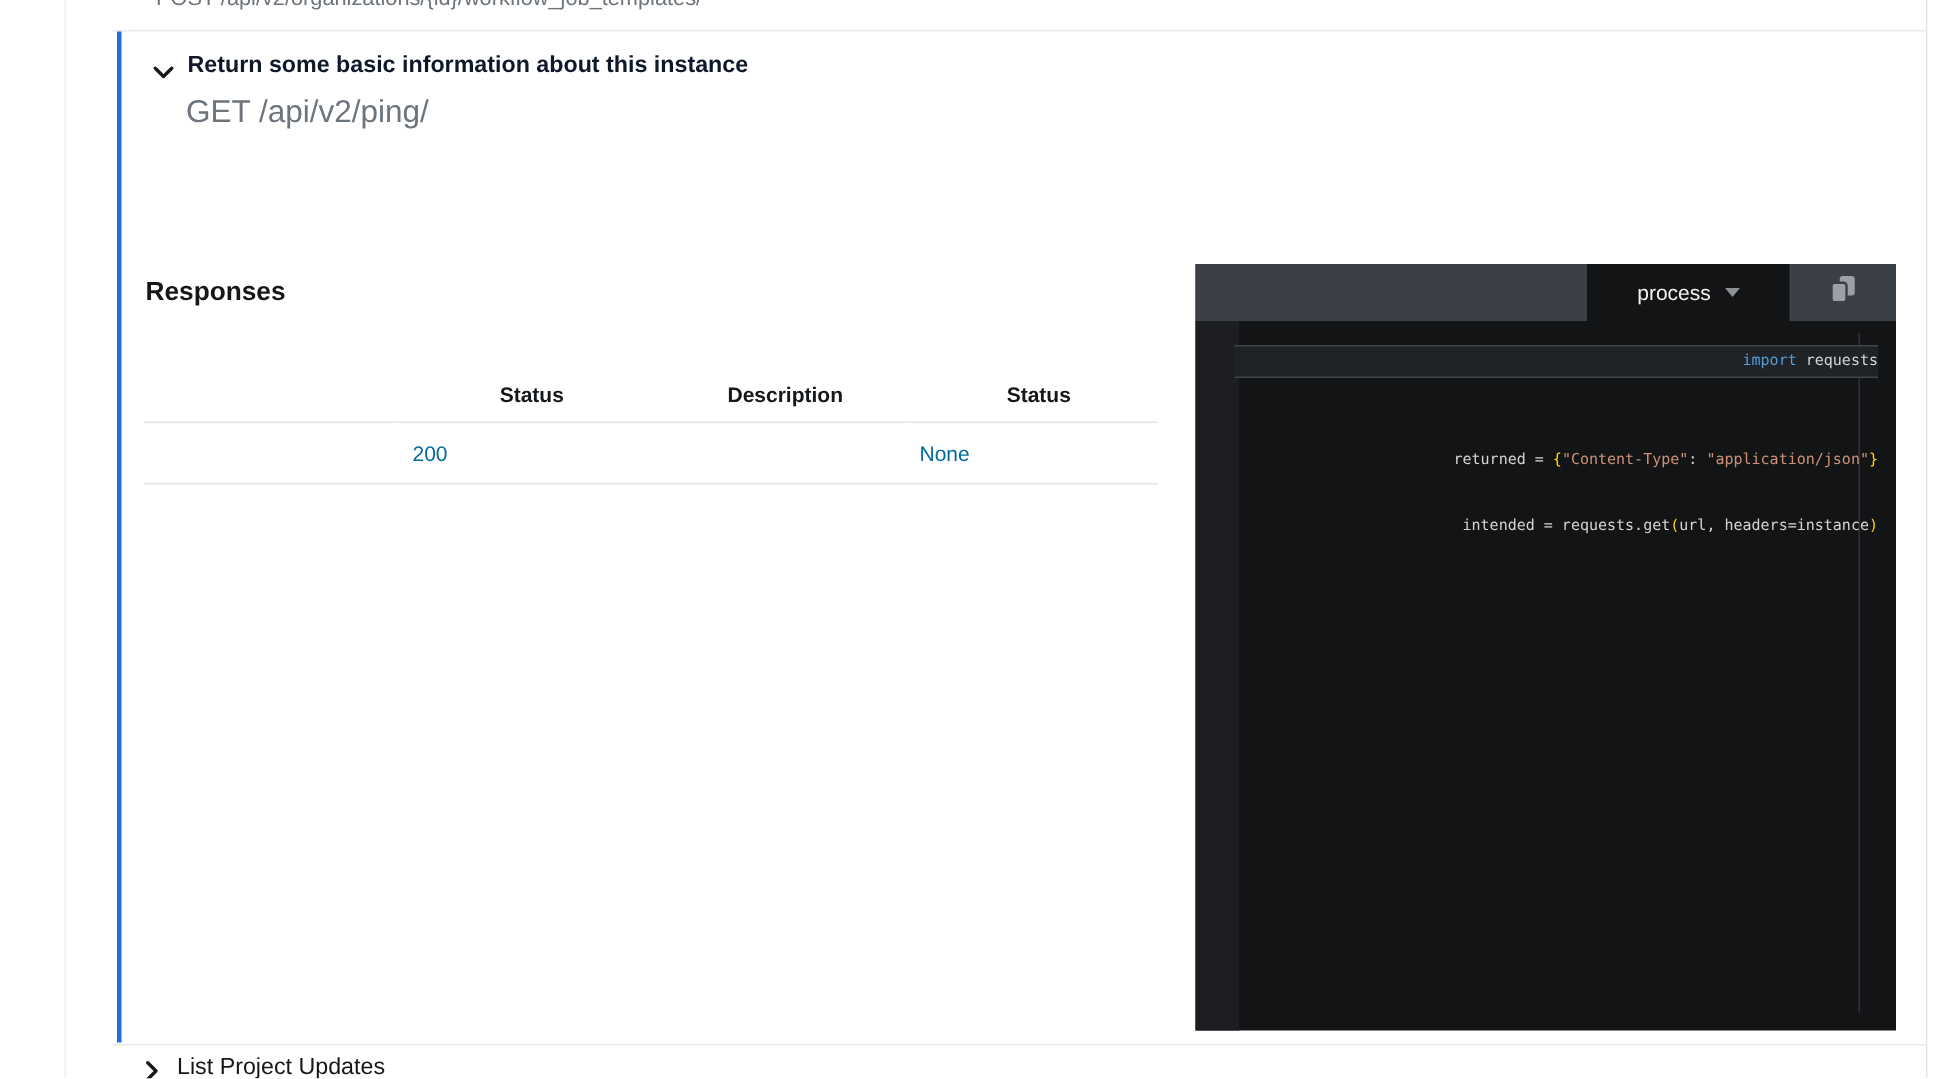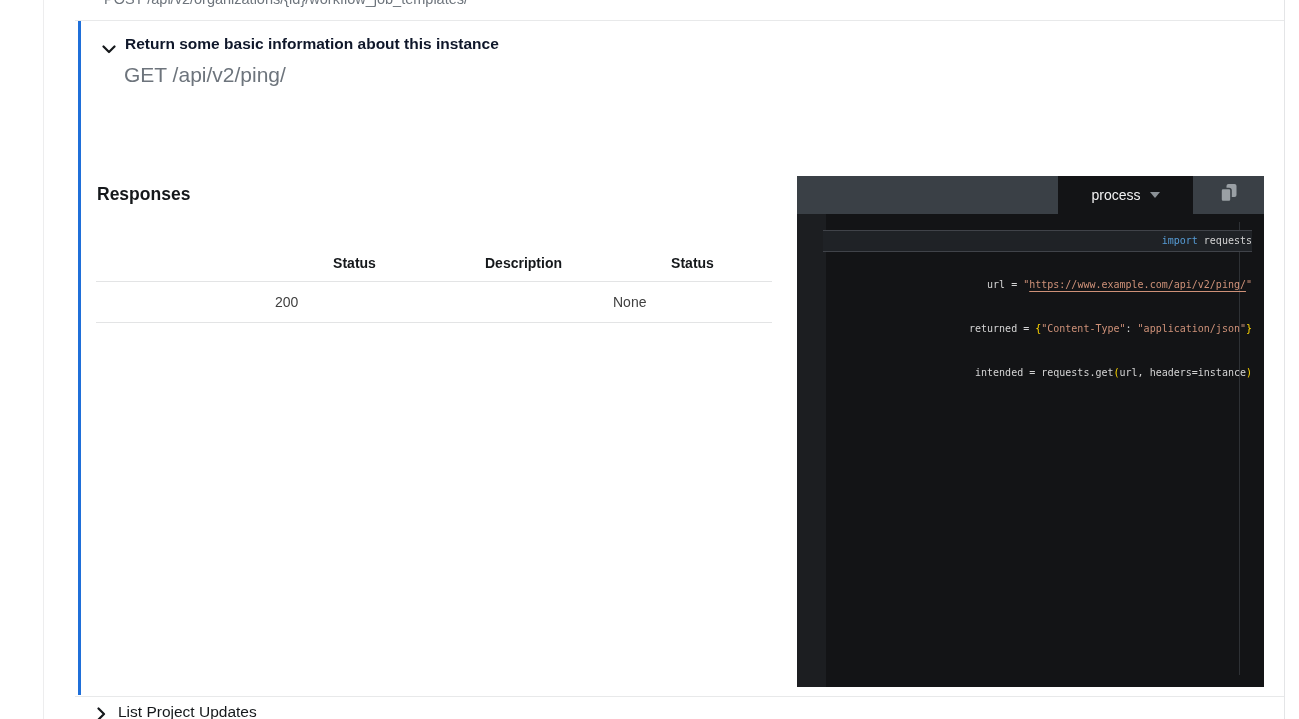--- a/index.html
+++ b/index.html
@@ -20,21 +20,21 @@
   .section-chevron { position:absolute; left:102px; top:40px; }
   .section-title { position:absolute; left:125px; top:35px; font-size:15.5px; font-weight:700; color:#0f172a; white-space:nowrap;text-align:center; }
   .get-line { position:absolute; left:124px; top:63px; font-size:21px; color:#6d747c; white-space:nowrap; }
   .description { position:absolute; left:97px; top:111px; width:1130px; font-size:15px; color:#3e4348; }
   .responses-heading { position:absolute; left:97px; top:184px; font-size:17.5px; font-weight:700; color:#15181b; }
 
   table.responses { position:absolute; left:96px; top:246px; width:676px; border-collapse:collapse; table-layout:fixed; }
   table.responses th { height:35px; text-align:center; vertical-align:middle; padding-left:10px;
     font-size:14px; font-weight:700; color:#15181b; border-bottom:1px solid #e3e4e5; }
   table.responses td { height:41px; text-align:left; vertical-align:middle; padding-left:10px;
-    font-size:14px; font-weight:400; color:#404040; border-bottom:1px solid #e3e4e5; }
+    font-size:14px; font-weight:400; color:#0369a1; border-bottom:1px solid #e3e4e5; }
 
   .code-panel { position:absolute; left:797px; top:176px; width:467px; height:511px; background:#131416; }
   .code-header { display:flex; height:38px; }
   .code-header-spacer { width:261px; background:#3a4046; }
   .lang-tab { width:135px; background:#131416; display:flex; align-items:center; justify-content:center; gap:9px; cursor:pointer; }
   .lang-label { color:#f2f2f2; font-size:14px; font-weight:500; }
   .caret-down { width:0; height:0; border-left:5px solid transparent; border-right:5px solid transparent; border-top:6px solid #8b9196; }
   .copy-btn { width:71px; background:#3a4046; display:flex; align-items:center; justify-content:center; cursor:pointer; }
 
   .code-body { position:relative; height:473px; font-family:"DejaVu Sans Mono", monospace; font-size:10px; padding:16px 12px 0 30px;text-align:right; }
@@ -111,21 +111,20 @@
           </svg>
         </span>
       </div>
     </div>
     <div class="code-body">
       <div class="gutter"></div>
       <div class="code-vline"></div>
       <div>
           <div class="code-line hl"><span class="tok-kw">import</span><span class="tok-pl"> requests</span></div>
           <div class="code-line"></div>
-          <div class="code-line"><span class="tok-pl">url = </span><span class="tok-str">"</span><span class="tok-lnk">https://www.example.com/api/v2/ping/</span><span class="tok-str">"</span></div>
           <div class="code-line"></div>
           <div class="code-line"><span class="tok-pl">returned = </span><span class="tok-b1">{</span><span class="tok-str">"Content-Type"</span><span class="tok-pl">: </span><span class="tok-str">"application/json"</span><span class="tok-b1">}</span></div>
           <div class="code-line"></div>
           <div class="code-line"><span class="tok-pl">intended = requests.get</span><span class="tok-b1">(</span><span class="tok-pl">url, headers=instance</span><span class="tok-b1">)</span></div>
           <div class="code-line"></div>
         </div>
     </div>
   </div>
 
   <div class="divider divider-bottom"></div>

